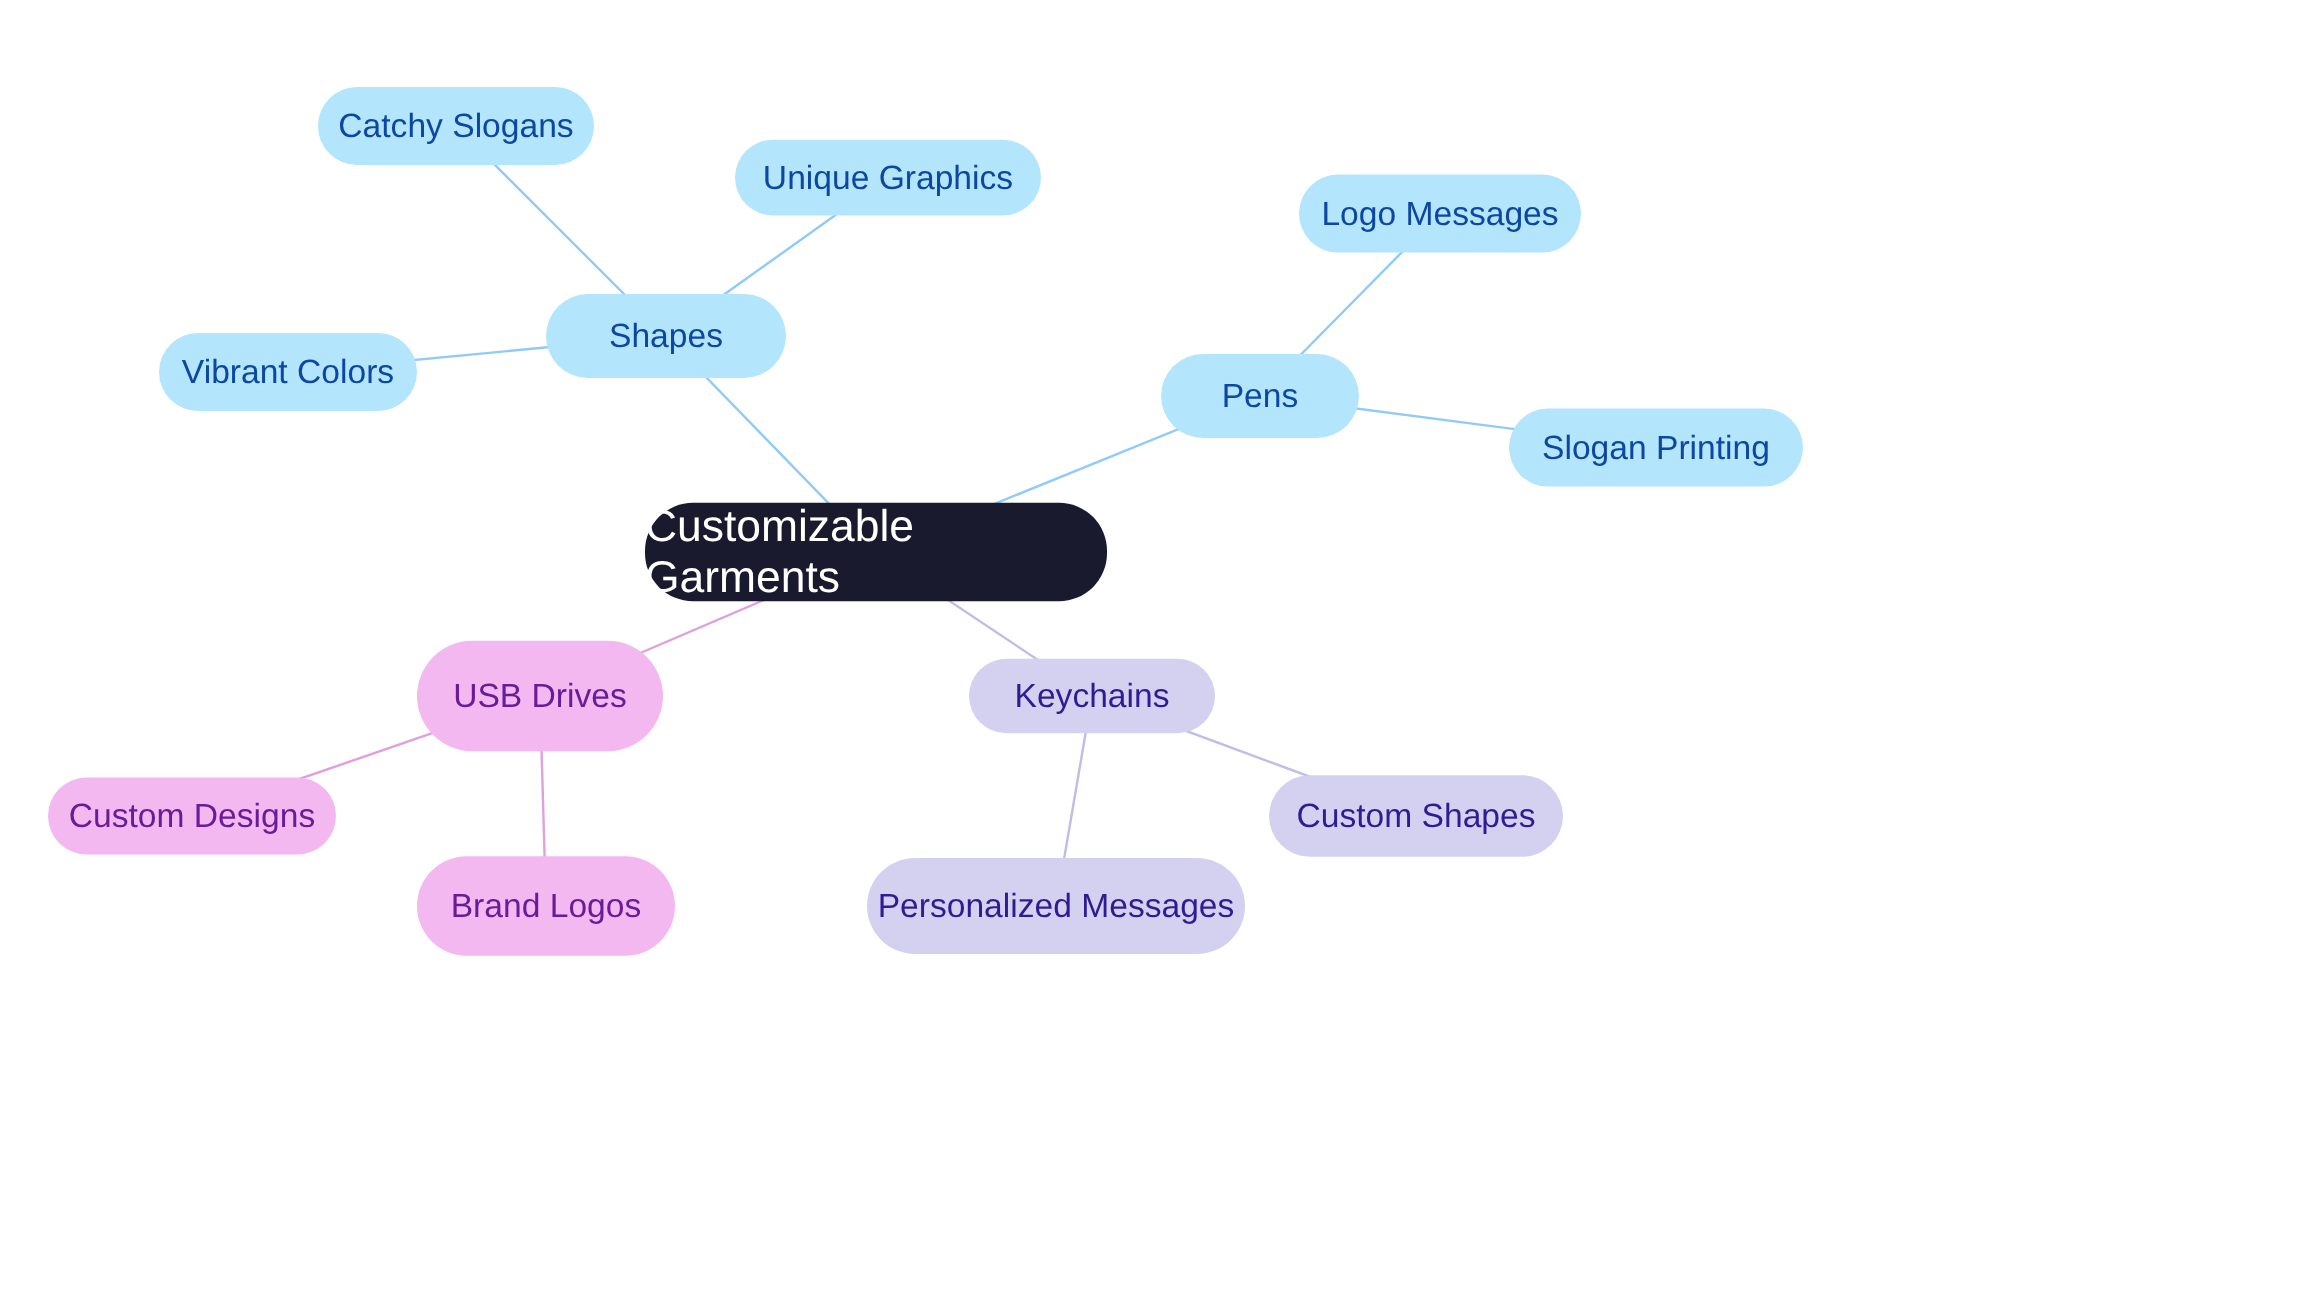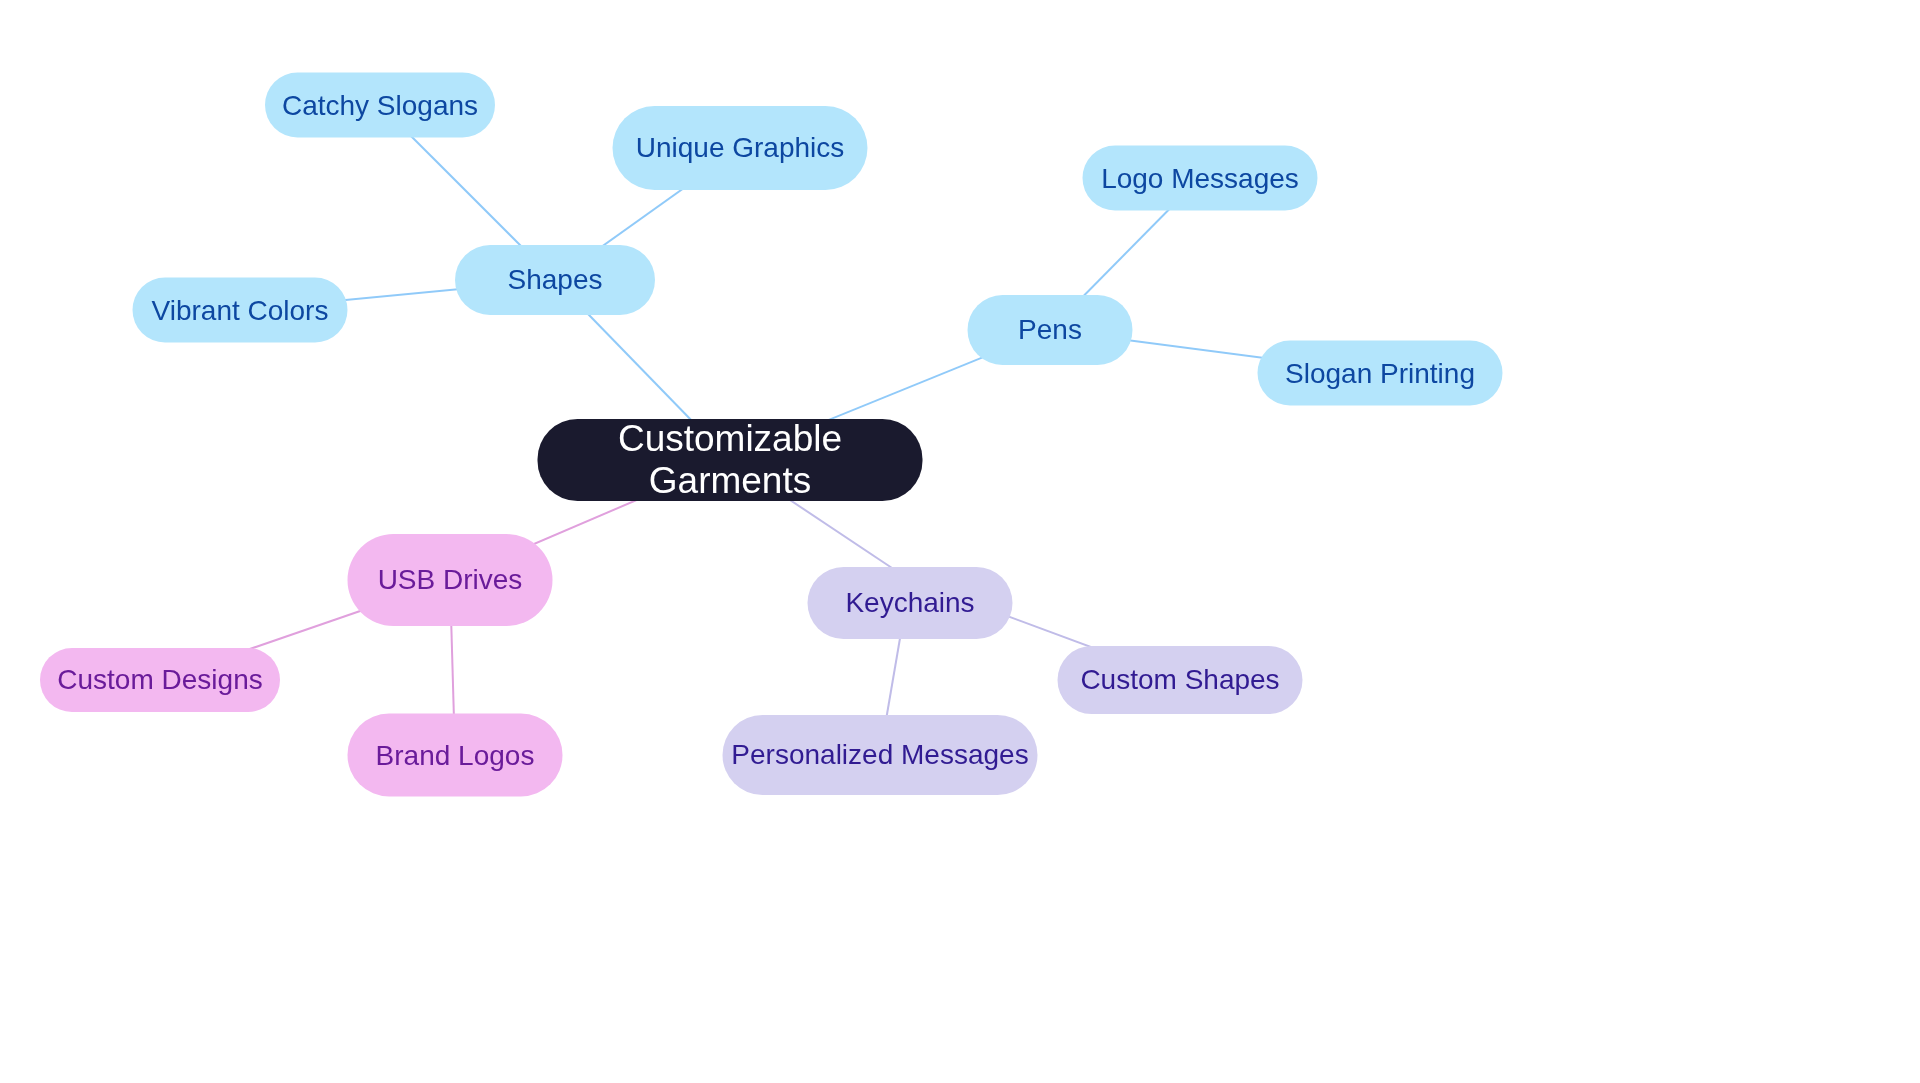--- a/index.html
+++ b/index.html
@@ -16,21 +16,20 @@
       top: 0; left: 0;
       width: 1920px;
       height: 1083px;
     }
     .node {
       position: absolute;
       border-radius: 50px;
       display: flex;
       align-items: center;
       justify-content: center;
-      text-align: center;
       font-size: 28px;
       font-weight: 500;
       transform: translate(-50%, -50%);
     }
     .node-center {
       background: #1a1a2e;
       color: #ffffff;
       width: 380px;
       height: 80px;
       font-size: 37px;
@@ -86,21 +85,21 @@
 </svg>
 
 <div class="node node-blue" style="left:555px; top:280px; width:200px; height:70px;">
   <span>Shapes</span>
 </div>
 
 <div class="node node-blue" style="left:380px; top:105px; width:230px; height:65px;">
   <span>Catchy Slogans</span>
 </div>
 
-<div class="node node-blue" style="left:740px; top:148px; width:255px; height:84px;">
+<div class="node node-blue" style="left:740px; top:148px; width:255px; height:63px;">
   <span>Unique Graphics</span>
 </div>
 
 <div class="node node-blue" style="left:240px; top:310px; width:215px; height:65px;">
   <span>Vibrant Colors</span>
 </div>
 
 <div class="node node-blue" style="left:1050px; top:330px; width:165px; height:70px;">
   <span>Pens</span>
 </div>
@@ -122,21 +121,21 @@
 </div>
 
 <div class="node node-pink" style="left:160px; top:680px; width:240px; height:64px;">
   <span>Custom Designs</span>
 </div>
 
 <div class="node node-pink" style="left:455px; top:755px; width:215px; height:83px;">
   <span>Brand Logos</span>
 </div>
 
-<div class="node node-lavender" style="left:910px; top:580px; width:205px; height:72px;margin-top:23px;">
+<div class="node node-lavender" style="left:910px; top:580px; width:205px; height:62px;">
   <span>Keychains</span>
 </div>
 
 <div class="node node-lavender" style="left:1180px; top:680px; width:245px; height:68px;">
   <span>Custom Shapes</span>
 </div>
 
 <div class="node node-lavender" style="left:880px; top:755px; width:315px; height:80px;">
   <span>Personalized Messages</span>
 </div>

